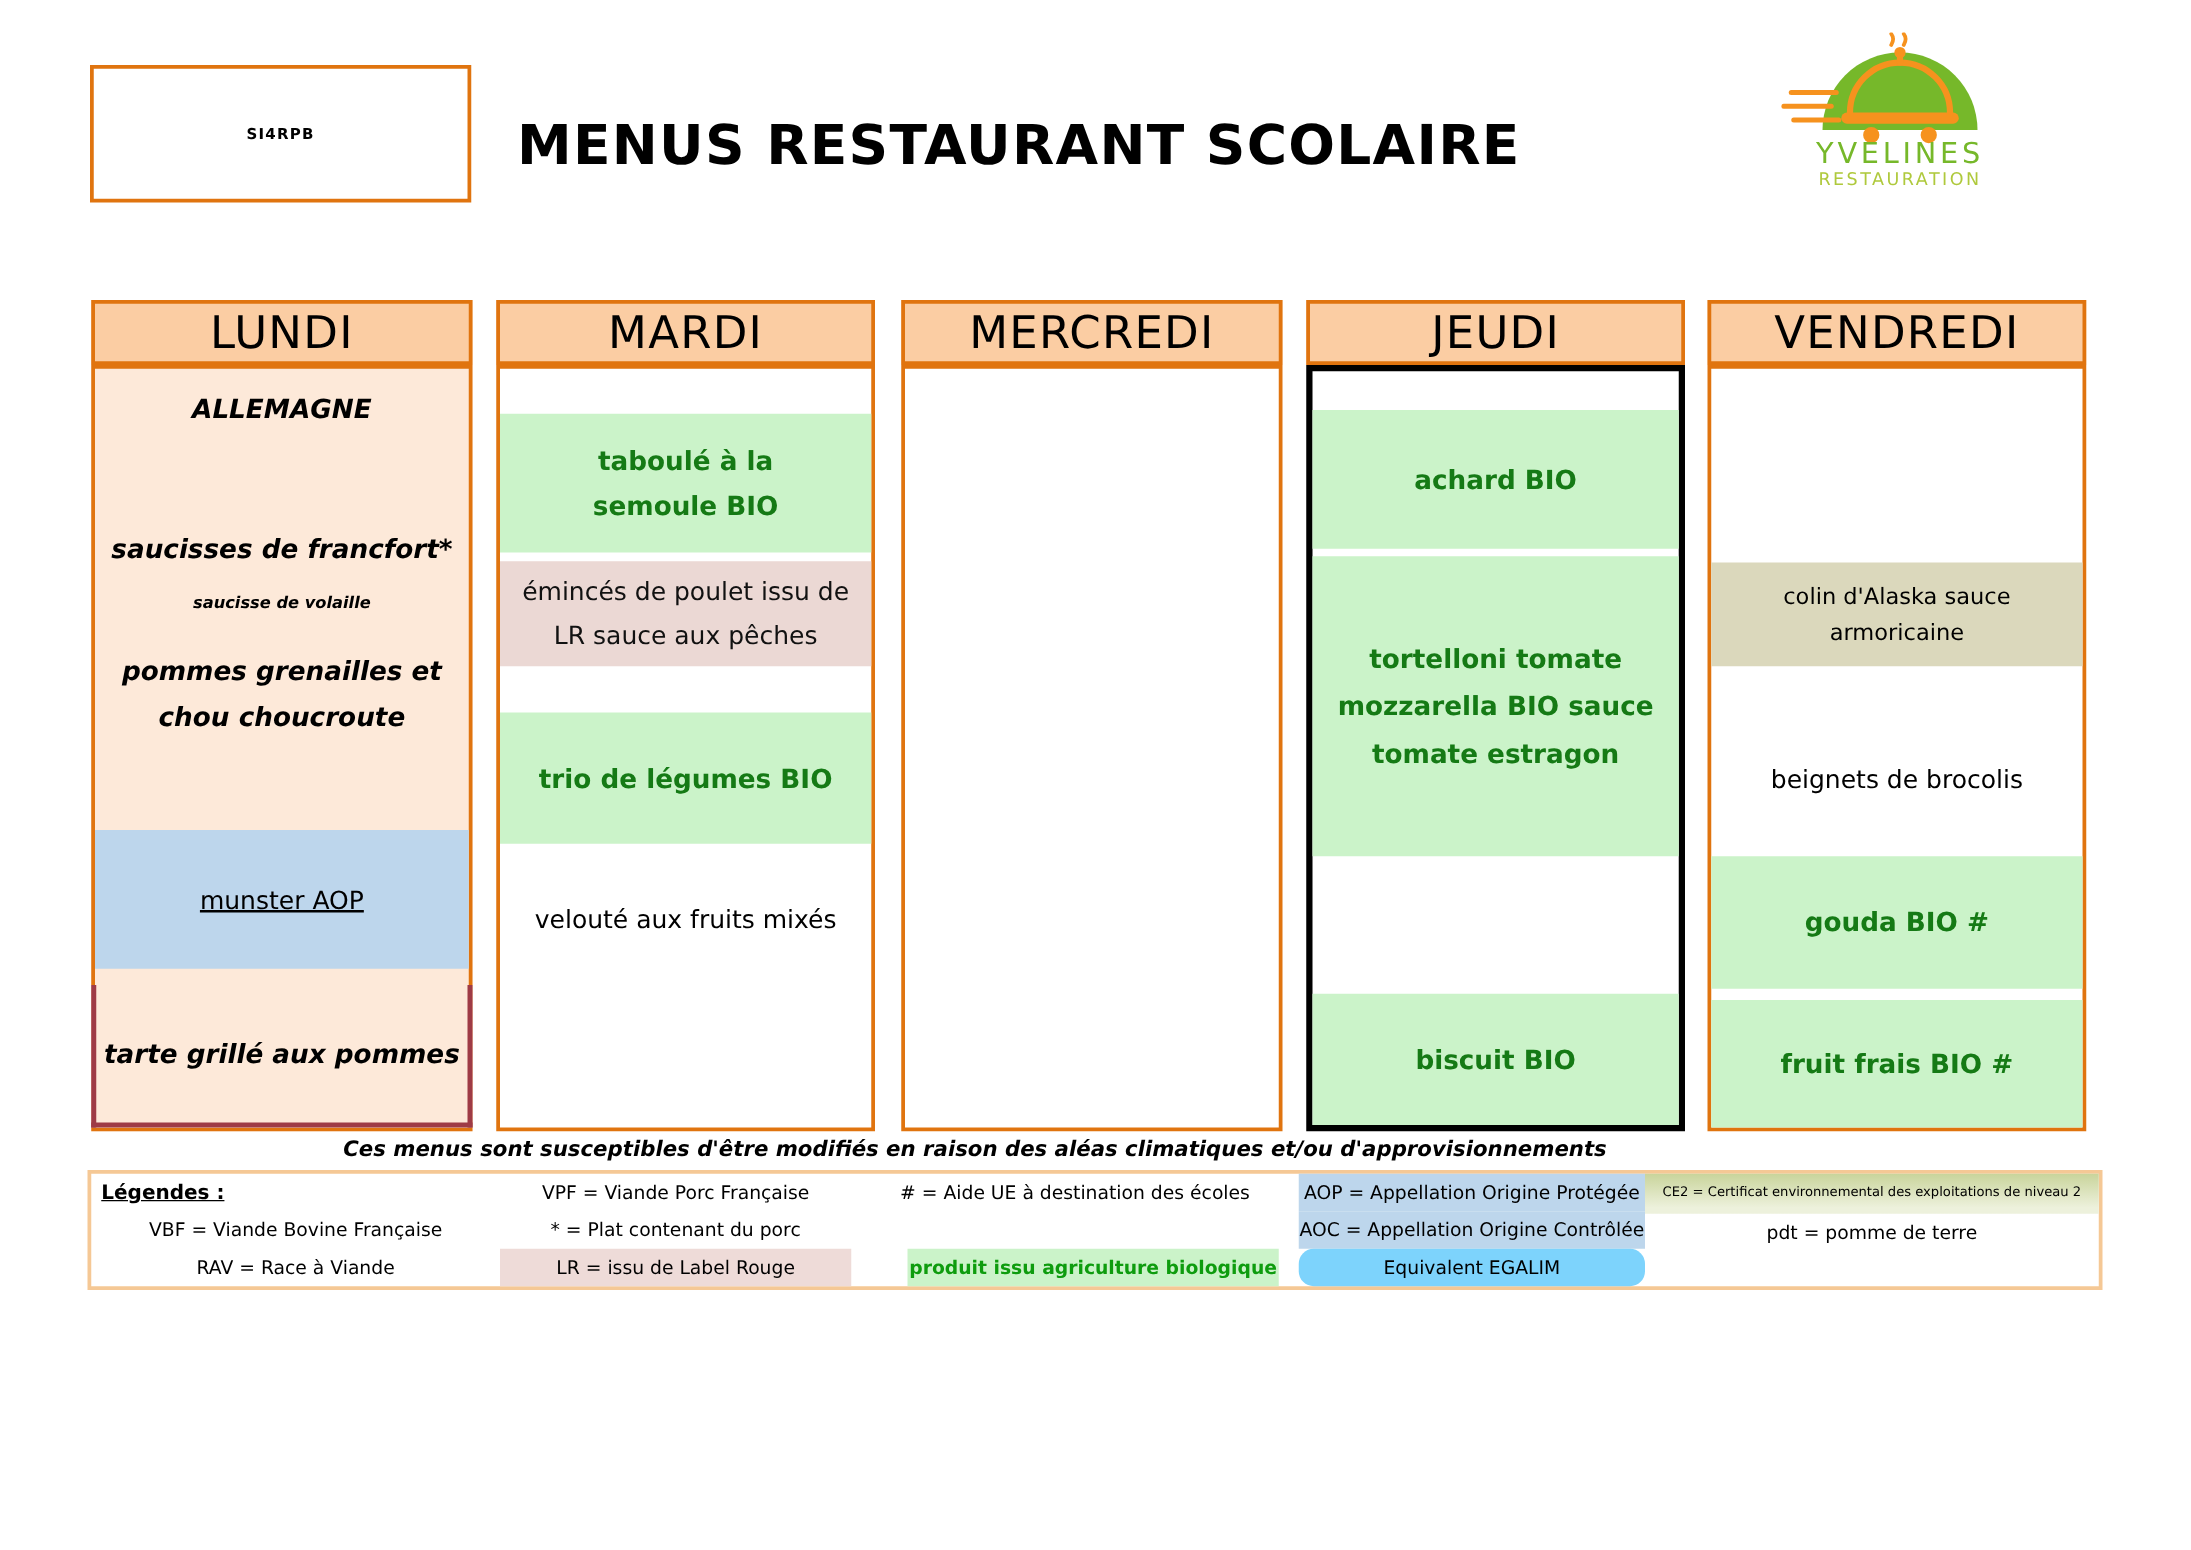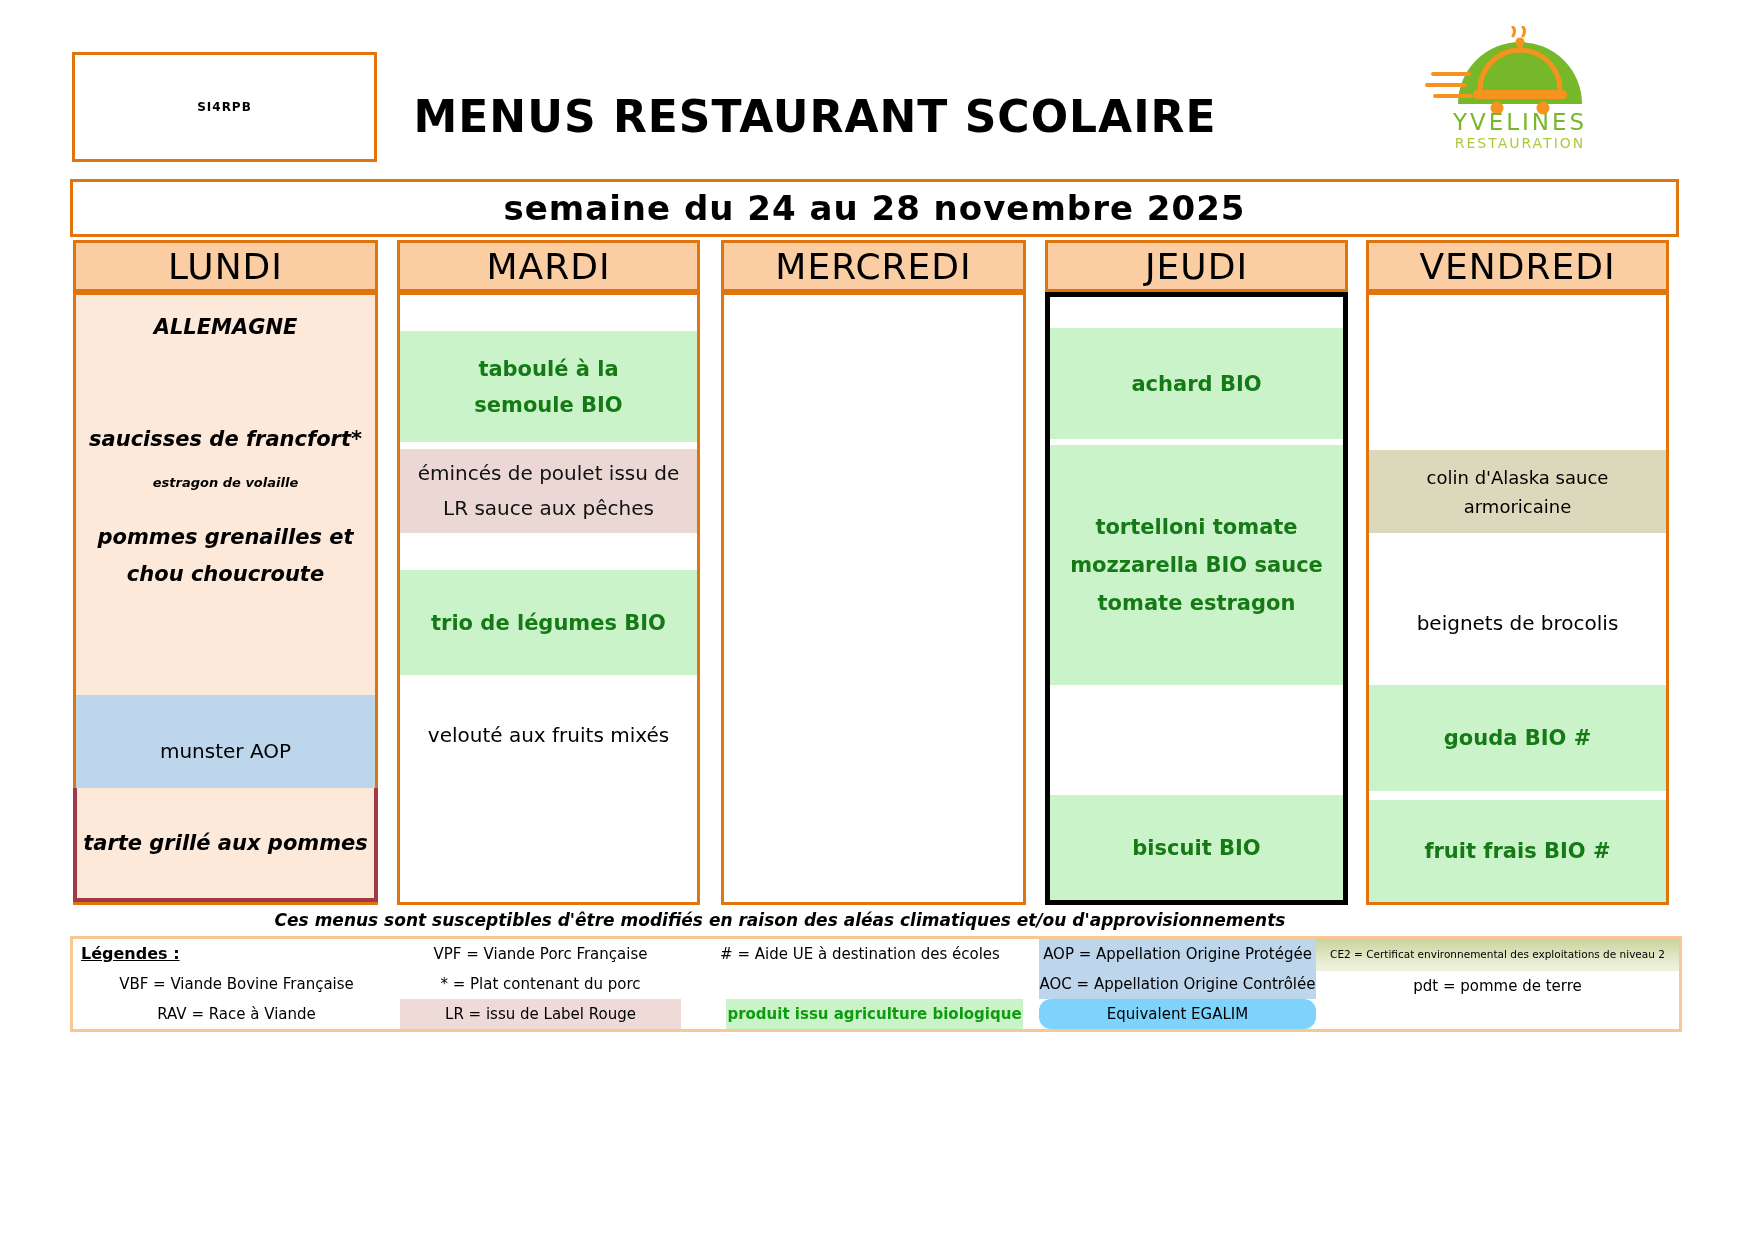--- a/index.html
+++ b/index.html
@@ -73,36 +73,33 @@
       <g stroke="#F6921E" stroke-width="4" stroke-linecap="round">
         <line x1="8" y1="48" x2="44" y2="48"></line>
         <line x1="2" y1="59" x2="40" y2="59"></line>
         <line x1="10" y1="70" x2="46" y2="70"></line>
       </g>
       <text x="95" y="104" text-anchor="middle" font-size="23" letter-spacing="3" fill="#76B82A" font-family="DejaVu Sans, sans-serif">YVELINES</text>
       <text x="95" y="122" text-anchor="middle" font-size="14" letter-spacing="2" fill="#AFC93C" font-family="DejaVu Sans, sans-serif">RESTAURATION</text>
     </svg>
   </div>
 
-  <div class="abs flexc week-box">
-    <span>semaine du 24  au 28 novembre 2025</span>
-  </div>
 
   <div class="abs flexc day-header" style="left:73px;width:305px;">LUNDI</div>
   <div class="abs flexc day-header" style="left:397px;width:303px;">MARDI</div>
   <div class="abs flexc day-header" style="left:721px;width:305px;">MERCREDI</div>
   <div class="abs flexc day-header" style="left:1045px;width:303px;">JEUDI</div>
   <div class="abs flexc day-header" style="left:1366px;width:303px;">VENDREDI</div>
 
   <div class="abs day-body peach" style="left:73px;width:305px;">
     <div class="cell bold-italic" style="top:14px;height:36px;">ALLEMAGNE</div>
     <div class="cell bold-italic" style="top:126px;height:36px;">saucisses de francfort*</div>
-    <div class="cell bold-italic" style="top:176px;height:24px;font-size:13px;line-height:18px;">estragon de volaille</div>
+    <div class="cell bold-italic" style="top:176px;height:24px;font-size:13px;line-height:18px;">saucisse de volaille</div>
     <div class="cell bold-italic" style="top:222px;height:78px;line-height:37px;padding:0 18px;">pommes grenailles et chou choucroute</div>
-    <div class="cell blue-cell" style="top:400px;height:111px;">munster AOP</div>
+    <div class="cell blue-cell" style="top:369px;height:111px;text-decoration:underline;">munster AOP</div>
     <div class="cell bold-italic" style="left:-3px;width:calc(100% + 6px);top:493px;height:114px;background:#FDE9D9;
          border-left:4px solid #9E3B46;border-right:4px solid #9E3B46;border-bottom:4px solid #9E3B46;">tarte grillé aux pommes</div>
   </div>
 
   <div class="abs day-body" style="left:397px;width:303px;">
     <div class="cell green-cell" style="top:36px;height:111px;line-height:36px;padding:0 26px;">taboulé à la semoule BIO</div>
     <div class="cell pink-cell" style="top:154px;height:84px;padding:0 4px;">émincés de poulet issu de LR sauce aux pêches</div>
     <div class="cell green-cell" style="top:275px;height:105px;">trio de légumes BIO</div>
     <div class="cell plain" style="top:418px;height:44px;font-size:20px;">velouté aux fruits mixés</div>
   </div>

